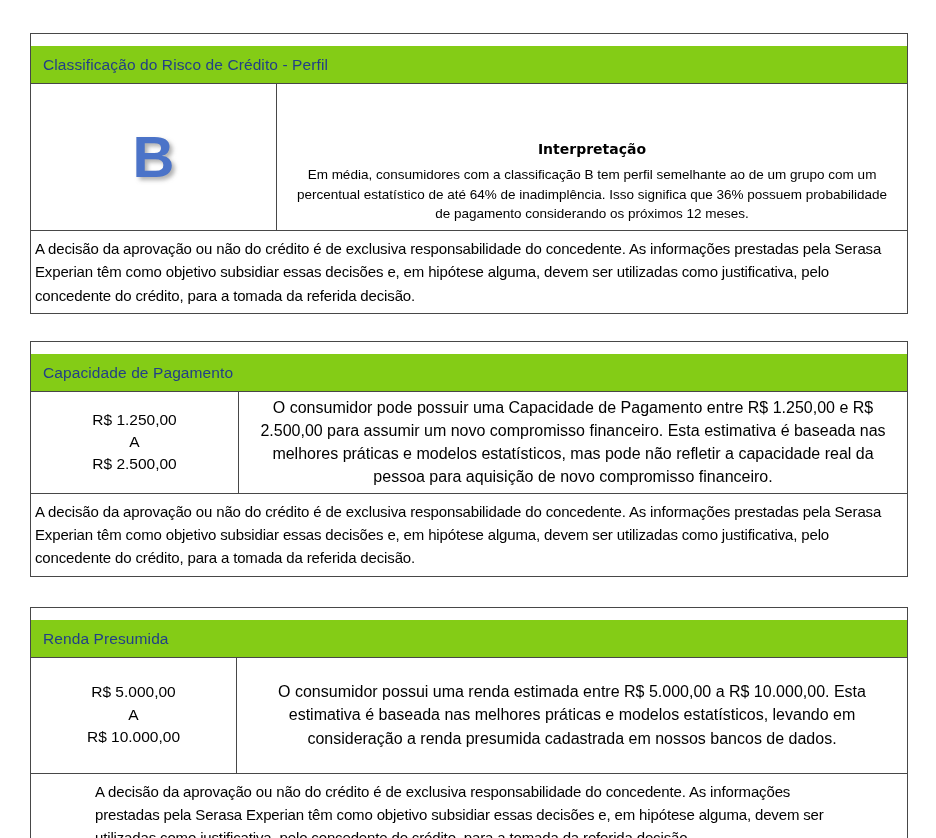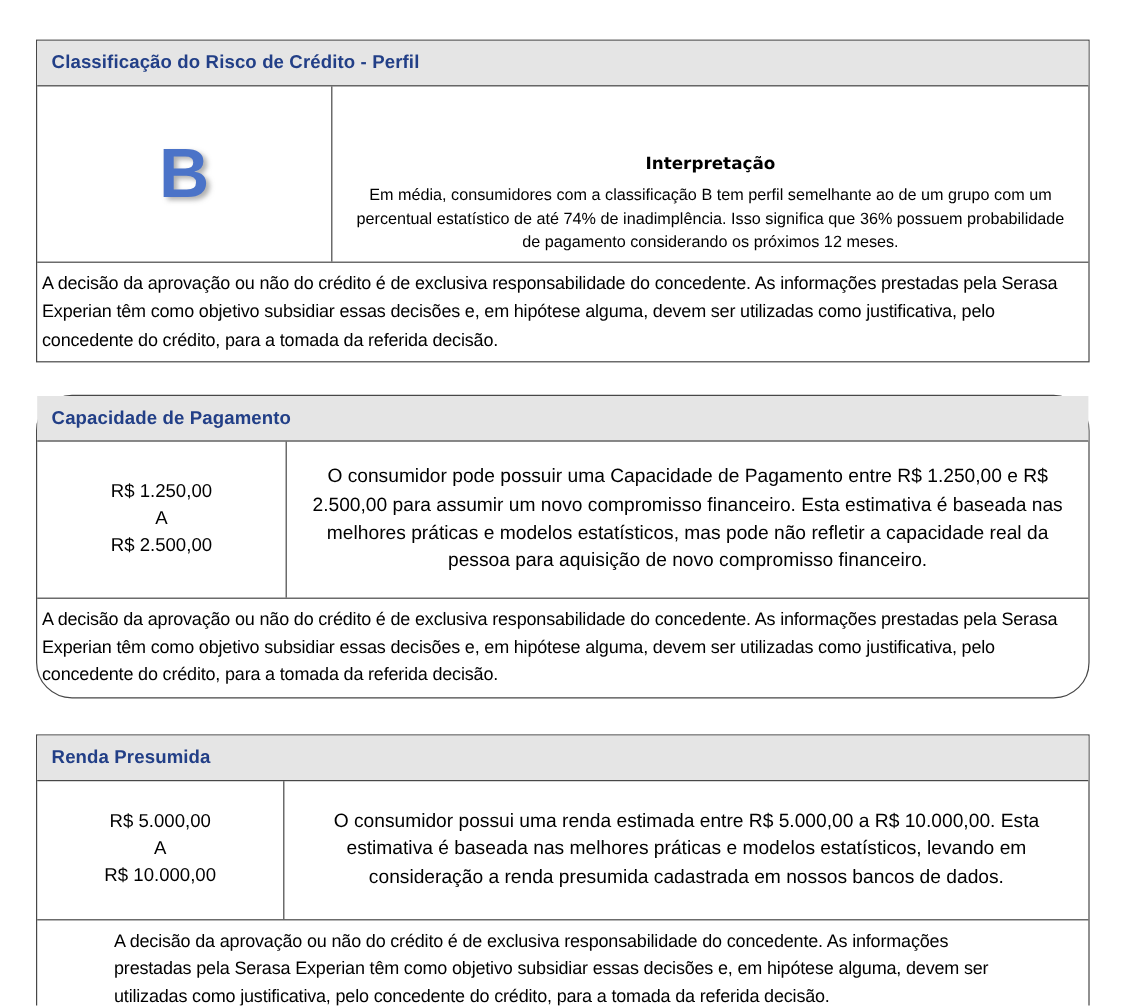--- a/index.html
+++ b/index.html
@@ -16,30 +16,31 @@
     height: 838px;
     padding: 33px 28px 0 30px;
     background: #ffffff;
   }
   .panel {
     width: 878px;
     border: 1px solid #474747;
     background: #ffffff;
   }
   .panel-risk        { margin-bottom: 27px; }
-  .panel-capacity    { margin-bottom: 30px; border-radius: 30px; }
+  .panel-capacity    { margin-bottom: 30px; }
 
   .panel-header {
-    background: #e5e5e5;
+    background: #84cc16;
     border-bottom: 1px solid #474747;
     padding: 10px 12px 9px 12px;
     font-size: 15.5px;
-    font-weight: bold;
+    font-weight: normal;
     color: #223f87;
     letter-spacing: 0.1px;
+    margin-top: 12px;
   }
 
   .panel-body {
     display: flex;
     border-bottom: 1px solid #474747;
   }
   .cell { display: flex; flex-direction: column; align-items: center; justify-content: center; }
   .cell + .cell { border-left: 1px solid #474747; }
 
   
@@ -70,21 +71,21 @@
     margin-bottom: 8px;
     text-align: center;
   }
   .interp-body {
     font-size: 13.5px;
     line-height: 1.45;
     text-align: center;
   }
 
   
-  .capacity-body { height: 131px; }
+  .capacity-body { height: 102px; }
   .income-body   { height: 116px; }
   .money-cell    { width: 207px; padding: 0 10px; }
   .money-cell-wide { width: 205px; padding: 0 10px; }
   .money-stack {
     font-size: 15.5px;
     line-height: 1.45;
     text-align: center;
   }
   .para-cell {
     flex: 1;
@@ -118,21 +119,21 @@
   <section class="panel panel-risk">
     <div class="panel-header">
       <span>Classificação do Risco de Crédito - Perfil</span>
     </div>
     <div class="panel-body risk-body">
       <div class="cell grade-cell">
         <span class="grade">B</span>
       </div>
       <div class="cell interp-cell">
         <div class="interp-title">Interpretação</div>
-        <div class="interp-body">Em média, consumidores com a classificação B tem perfil semelhante ao de um grupo com um percentual estatístico de até 74% de inadimplência. Isso significa que 36% possuem probabilidade de pagamento considerando os próximos 12 meses.</div>
+        <div class="interp-body">Em média, consumidores com a classificação B tem perfil semelhante ao de um grupo com um percentual estatístico de até 64% de inadimplência. Isso significa que 36% possuem probabilidade de pagamento considerando os próximos 12 meses.</div>
       </div>
     </div>
     <div class="disclaimer-row disclaimer-risk">A decisão da aprovação ou não do crédito é de exclusiva responsabilidade do concedente. As informações prestadas pela Serasa Experian têm como  objetivo subsidiar essas decisões e, em hipótese alguma, devem ser utilizadas como justificativa, pelo concedente do crédito, para a tomada da referida  decisão.</div>
   </section>
 
   <section class="panel panel-capacity">
     <div class="panel-header">
       <span>Capacidade de Pagamento</span>
     </div>
     <div class="panel-body capacity-body">

